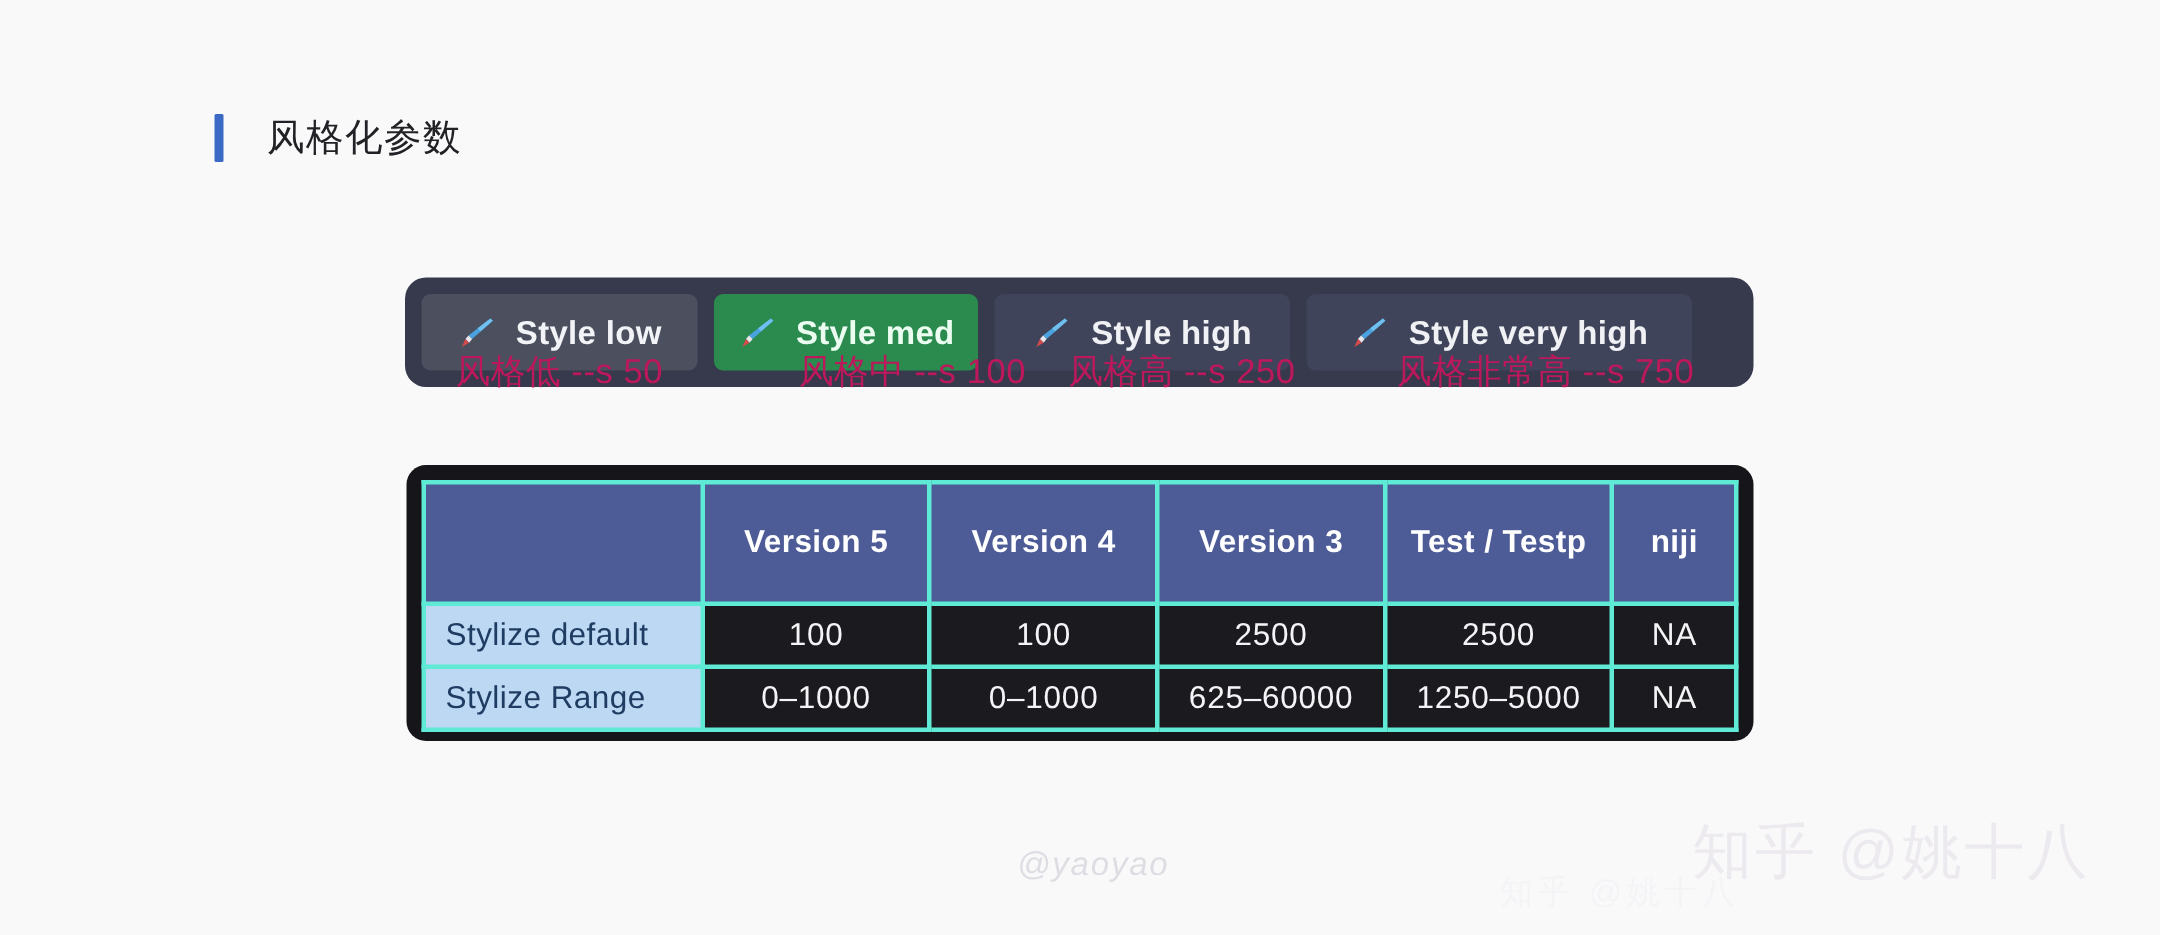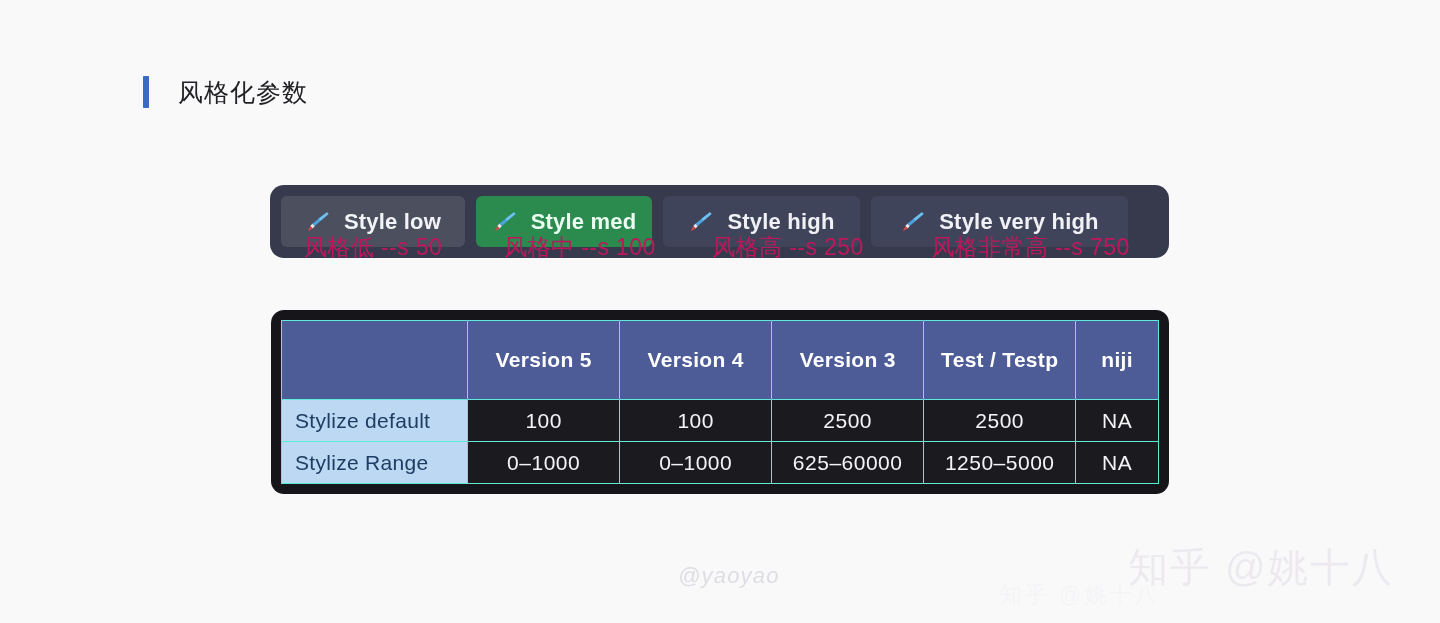--- a/index.html
+++ b/index.html
@@ -114,21 +114,21 @@
     display: flex;
   }
   .caption {
     font-size: 23px;
     color: #be185d;
     text-align: center;
     letter-spacing: 0.4px;
     white-space: nowrap;
   }
   .caption.c0 { width: 206px; }
-  .caption.c1 { width: 208px; }
+  .caption.c1 { width: 208px; text-align: right; }
   .caption.c2 { width: 208px; }
   .caption.c3 { width: 277px; }
 
   
   .table-card {
     position: absolute;
     left: 271px;
     top: 310px;
     width: 898px;
     height: 184px;
@@ -138,21 +138,21 @@
     box-sizing: border-box;
   }
   table.spec-table {
     width: 100%;
     height: 100%;
     border-collapse: collapse;
     table-layout: fixed;
   }
   table.spec-table th,
   table.spec-table td {
-    border: 1px solid #5eead4;
+    border: 3px solid #5eead4;
     text-align: center;
     vertical-align: middle;
     padding: 0;
   }
   table.spec-table thead th {
     background: #4d5c96;
     color: #ffffff;
     font-size: 21px;
     font-weight: bold;
     height: 78px;

